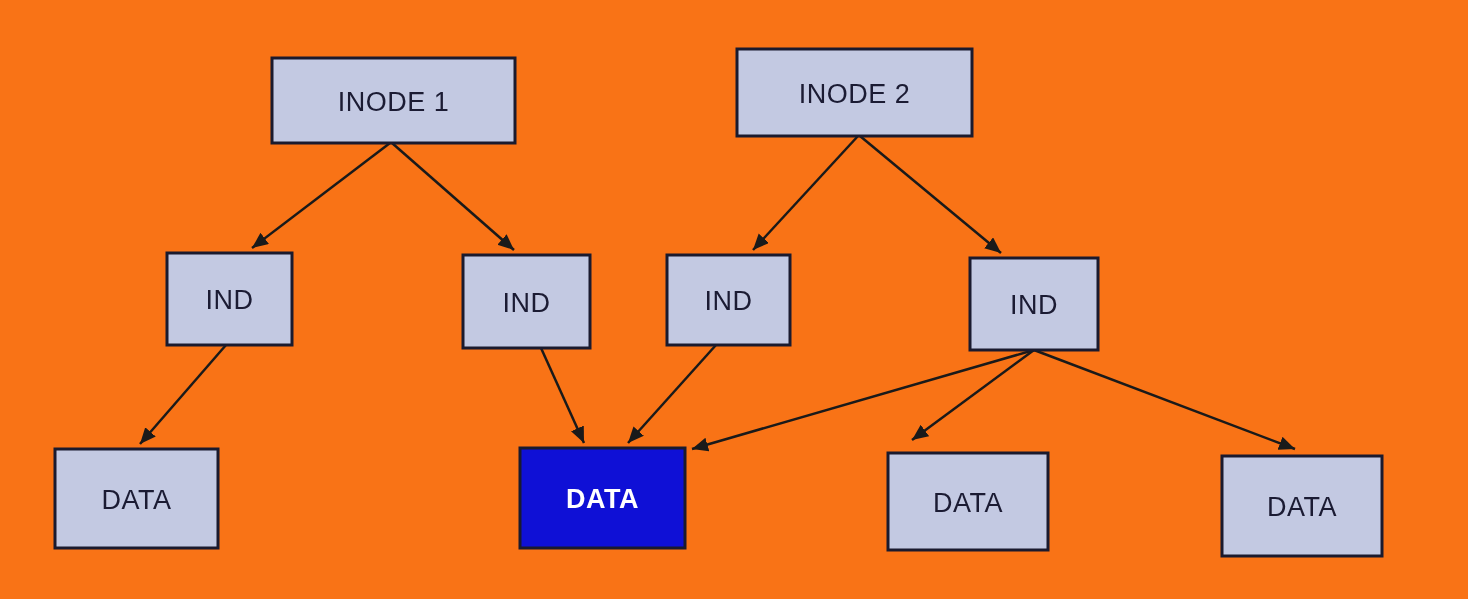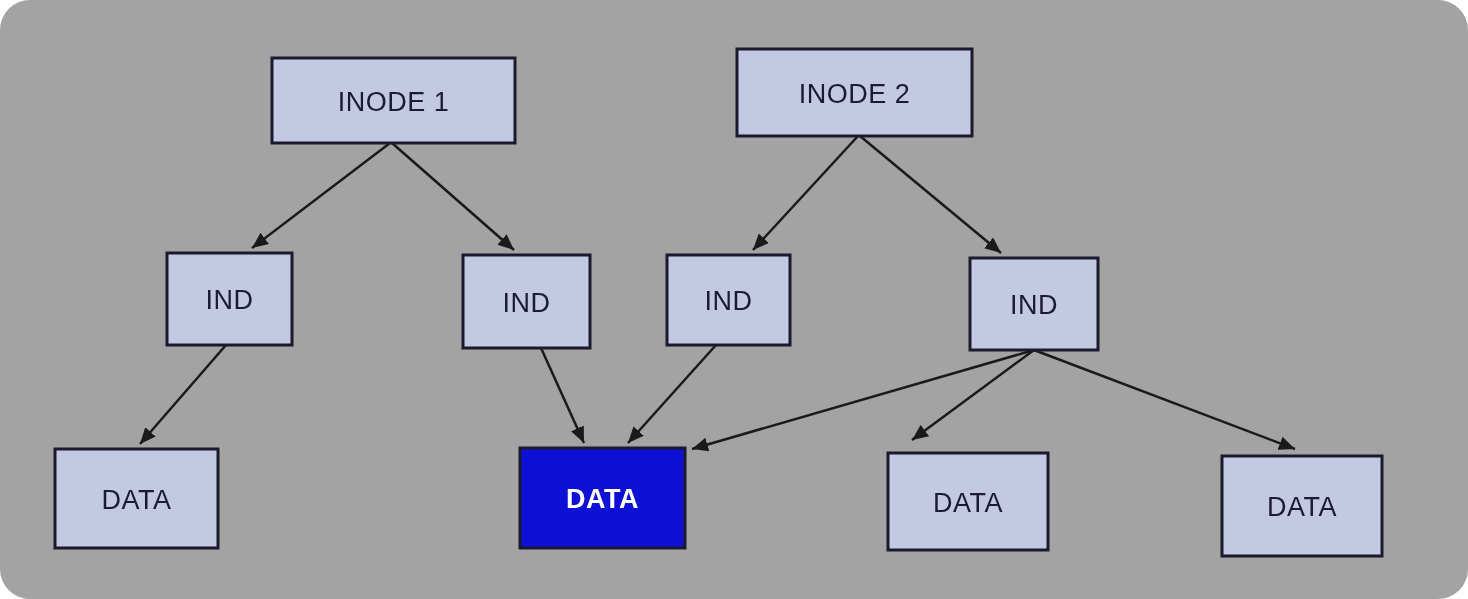--- a/index.html
+++ b/index.html
@@ -6,23 +6,22 @@
   html, body {
     margin: 0;
     padding: 0;
     background: #ffffff;
     font-family: "Liberation Sans", sans-serif;
   }
   .canvas-wrap {
     position: relative;
     width: 1468px;
     height: 599px;
-    background: #a3a3a3;
+    background: #f97316;
     overflow: hidden;
-    border-radius: 30px;
   }
   svg { display: block; }
   .node-label {
     font-family: "Liberation Sans", sans-serif;
     letter-spacing: 0.5px;
   }
 </style>
 </head>
 <body>
 

